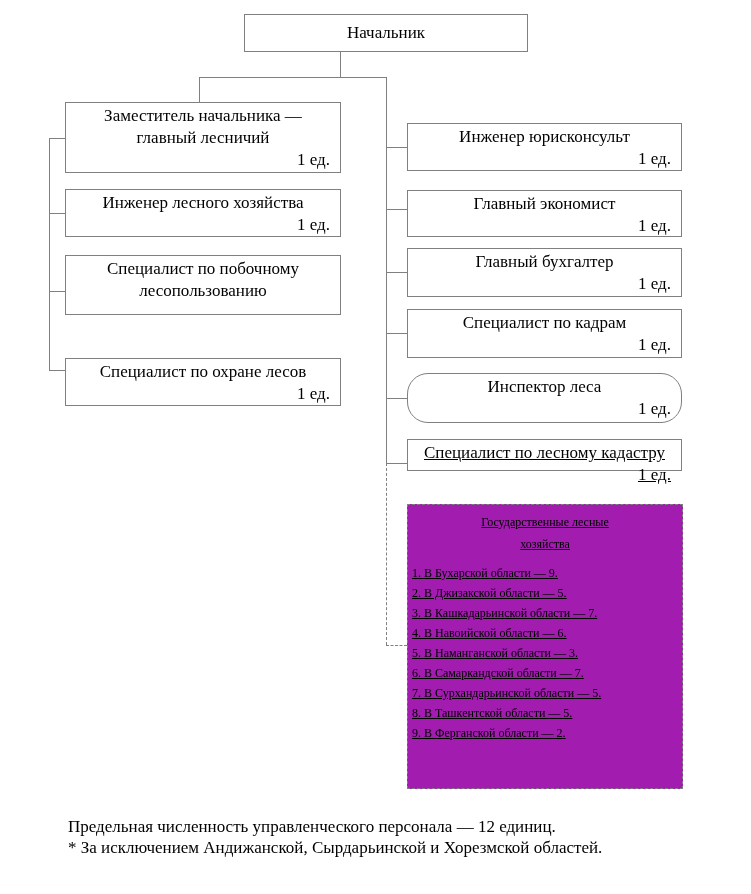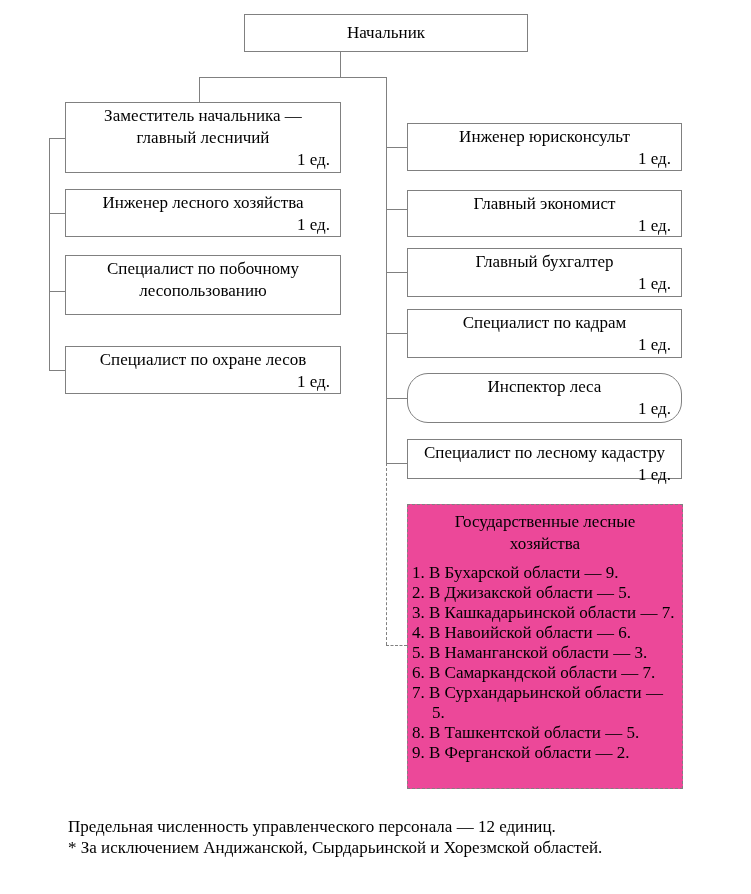--- a/index.html
+++ b/index.html
@@ -27,23 +27,24 @@
   .node .count{display:block;text-align:right;padding-right:4px;}
   .chief{justify-content:center;}
   .chief .title{text-align:center;}
   .conn{position:absolute;background:#808080;}
   .conn-dash-v{position:absolute;width:0;border-left:1px dashed #808080;}
   .conn-dash-h{position:absolute;height:0;border-top:1px dashed #808080;}
   .dashed-box{
     position:absolute;
     border:1px dashed #808080;
     box-sizing:border-box;
-    background:#ec4899;
-    font-size:17px;
+    background:#a21caf;
+    font-size:12px;
     padding:6px 4px 4px 4px;
+    text-decoration:underline;
   }
   .dashed-box .hdr{display:block;text-align:center;line-height:22px;}
   .gos-list{margin:8px 0 0 0;padding:0;list-style:none;}
   .gos-list li{
     padding-left:20px;
     text-indent:-20px;
     line-height:20px;
   }
   .footnotes{
     position:absolute;
@@ -82,21 +83,21 @@
   <div class="node" style="left:65px;top:189px;width:276px;height:48px;">
     <span class="title">Инженер лесного хозяйства</span>
     <span class="count">1 ед.</span>
   </div>
 
   <div class="node" style="left:65px;top:255px;width:276px;height:60px;">
     <span class="title">Специалист по побочному</span>
     <span class="title">лесопользованию</span>
   </div>
 
-  <div class="node" style="left:65px;top:346px;width:276px;height:48px;">
+  <div class="node" style="left:65px;top:358px;width:276px;height:48px;">
     <span class="title">Специалист по охране лесов</span>
     <span class="count">1 ед.</span>
   </div>
 
   <div class="conn" style="left:386px;top:147px;width:21px;height:1px;"></div>
   <div class="conn" style="left:386px;top:209px;width:21px;height:1px;"></div>
   <div class="conn" style="left:386px;top:272px;width:21px;height:1px;"></div>
   <div class="conn" style="left:386px;top:333px;width:21px;height:1px;"></div>
   <div class="conn" style="left:386px;top:398px;width:21px;height:1px;"></div>
   <div class="conn" style="left:386px;top:463px;width:21px;height:1px;"></div>
@@ -122,21 +123,21 @@
   <div class="node" style="left:407px;top:309px;width:275px;height:49px;">
     <span class="title">Специалист по кадрам</span>
     <span class="count">1 ед.</span>
   </div>
 
   <div class="node" style="left:407px;top:373px;width:275px;height:50px;border-radius:21px;">
     <span class="title">Инспектор леса</span>
     <span class="count">1 ед.</span>
   </div>
 
-  <div class="node" style="left:407px;top:439px;width:275px;height:40px;">
+  <div class="node" style="left:407px;top:439px;width:275px;height:32px;text-decoration:underline;">
     <span class="title">Специалист по лесному кадастру</span>
     <span class="count">1 ед.</span>
   </div>
 
   <div class="dashed-box" style="left:407px;top:504px;width:276px;height:285px;">
     <span class="hdr">Государственные лесные</span>
     <span class="hdr">хозяйства</span>
     <ul class="gos-list">
       <li>1. В Бухарской области — 9.</li>
       <li>2. В Джизакской области — 5.</li>

